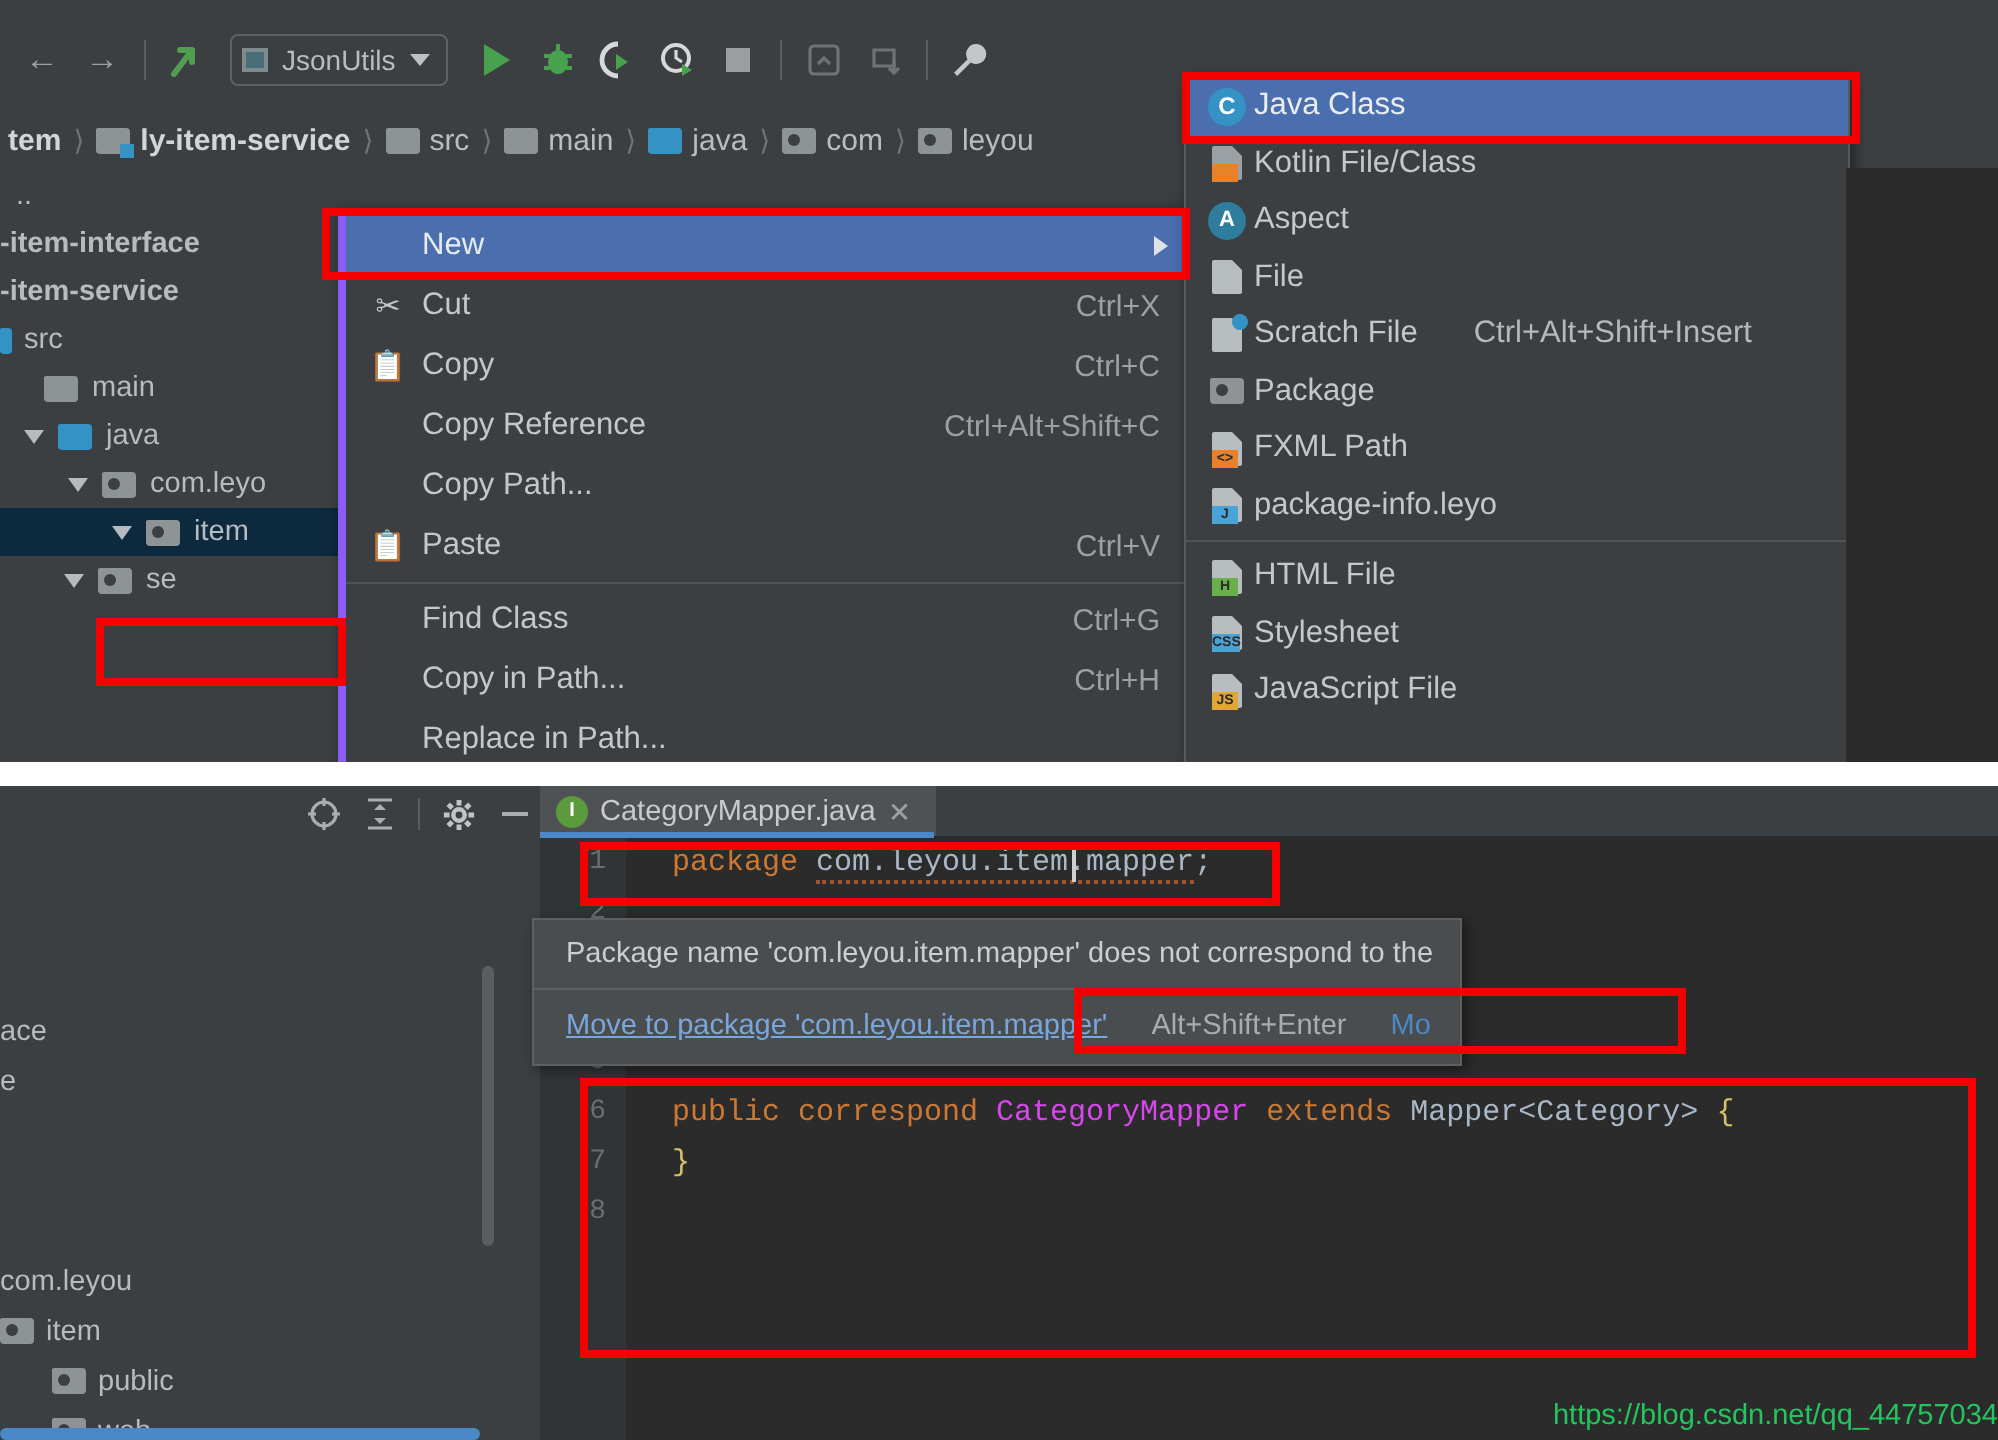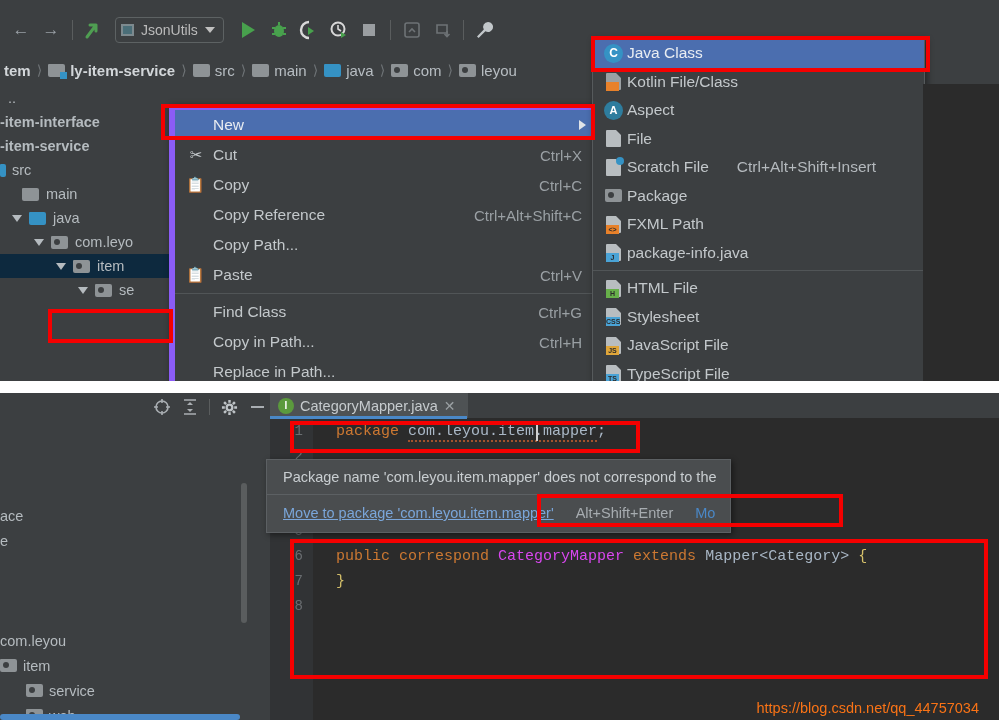--- a/index.html
+++ b/index.html
@@ -35,21 +35,21 @@
   
   .tree-top{position:absolute;left:0;top:86px;width:182px;height:295px;background:#3c3f41;
             font-size:14.5px;color:#b5bbbf;}
   .trow{position:absolute;left:0;width:182px;height:24px;display:flex;align-items:center;white-space:nowrap;}
   .trow.sel{background:#0d293e;}
   .arrow{width:0;height:0;border-left:5px solid transparent;border-right:5px solid transparent;
          border-top:7px solid #b5bbbf;flex:none;}
 
   
   .ctxmenu{position:absolute;left:169px;top:104px;width:421px;height:276px;background:#3c3f41;
-           border:6px solid #8b5cf6;box-shadow:2px 2px 7px rgba(0,0,0,.45);font-size:15.5px;color:#c3c8cb;}
+           border:4px solid #8b5cf6;box-shadow:2px 2px 7px rgba(0,0,0,.45);font-size:15.5px;color:#c3c8cb;}
   .mi{height:30px;display:flex;align-items:center;padding:0 10px 0 8px;position:relative;}
   .mi .icn{width:26px;text-align:center;color:#c3c8cb;font-size:15px;flex:none;}
   .mi .lbl{flex:1;padding-left:4px;}
   .mi .kbd{color:#9aa0a4;font-size:15px;padding-right:4px;}
   .mi.hl{background:#4b6eaf;color:#e6eaf0;}
   .mi.hl .lbl{color:#e8ecf1;}
   .msep{height:1px;background:#515557;margin:3px 0;}
   .subarrow{width:0;height:0;border-top:5px solid transparent;border-bottom:5px solid transparent;
             border-left:7px solid #dfe3e8;}
 
@@ -100,21 +100,21 @@
   
   .tip{position:absolute;left:536px;top:459px;width:463px;height:72px;background:#4a4d4f;
        border:1px solid #5c6063;box-shadow:2px 2px 6px rgba(0,0,0,.45);font-size:14.5px;color:#c9ced1;}
   .tip-msg{height:34px;display:flex;align-items:center;padding-left:16px;}
   .tip-div{height:1px;background:#5c6063;}
   .tip-act{height:36px;display:flex;align-items:center;padding-left:16px;gap:22px;}
   .lnk{color:#7aa6da;text-decoration:underline;white-space:nowrap;}
   .lnk2{color:#4a88c7;white-space:nowrap;}
   .kbd2{color:#a7acb0;white-space:nowrap;}
 
-  .wm{position:absolute;right:20px;bottom:4px;color:#f97316;font-size:14.5px;}
+  .wm{position:absolute;right:0;bottom:4px;color:#22c55e;font-size:14.5px;}
 
   
   .redbox{position:absolute;border:4px solid #f50000;box-sizing:border-box;pointer-events:none;}
   .gapline{position:absolute;left:0;top:381px;width:999px;height:12px;background:#ffffff;}
   .scroll-v{position:absolute;width:6px;background:#5a5d5e;border-radius:3px;}
   .scroll-h{position:absolute;height:6px;background:#5a5d5e;border-radius:3px;}
 </style>
 </head>
 <body>
 
@@ -248,21 +248,21 @@
       <div class="trow" style="top:144px;padding-left:34px;gap:7px;">
         <span class="arrow"></span>
         <span class="fld pkg"></span>
         <span>com.leyo</span>
       </div>
       <div class="trow sel" style="top:168px;padding-left:56px;gap:7px;">
         <span class="arrow"></span>
         <span class="fld pkg"></span>
         <span>item</span>
       </div>
-      <div class="trow" style="top:192px;padding-left:78px;gap:7px;">
+      <div class="trow" style="top:192px;padding-left:32px;gap:7px;">
         <span class="arrow"></span>
         <span class="fld pkg"></span>
         <span>se</span>
       </div>
     </div>
 
     <div class="ctxmenu">
       <div class="mi hl">
         <span class="icn"></span>
         <span class="lbl">New</span>
@@ -360,21 +360,21 @@
             </span>
         </span>
         <span class="slbl">FXML Path</span>
       </div>
       <div class="si">
         <span class="sicn">
           <span class="fileic">
               <span class="badge" style="background:#4aa3d6">J</span>
             </span>
         </span>
-        <span class="slbl">package-info.java</span>
+        <span class="slbl">package-info.leyo</span>
       </div>
       <div class="msep"></div>
       <div class="si">
         <span class="sicn">
           <span class="fileic">
               <span class="badge" style="background:#67b04a">H</span>
             </span>
         </span>
         <span class="slbl">HTML File</span>
       </div>
@@ -386,28 +386,20 @@
         </span>
         <span class="slbl">Stylesheet</span>
       </div>
       <div class="si">
         <span class="sicn">
           <span class="fileic">
               <span class="badge" style="background:#e0a63a">JS</span>
             </span>
         </span>
         <span class="slbl">JavaScript File</span>
-      </div>
-      <div class="si">
-        <span class="sicn">
-          <span class="fileic">
-              <span class="badge" style="background:#4aa3d6">TS</span>
-            </span>
-        </span>
-        <span class="slbl">TypeScript File</span>
       </div>
     </div>
 
     <div style="position:absolute;left:923px;top:84px;width:76px;height:297px;background:#2b2b2b;"></div>
 
     <div class="redbox" style="left:161px;top:104px;width:434px;height:36px;"></div>
     <div class="redbox" style="left:48px;top:309px;width:125px;height:34px;"></div>
     <div class="redbox" style="left:591px;top:36px;width:339px;height:36px;"></div>
   </div>
 
@@ -452,21 +444,21 @@
       </div>
       <div class="brow" style="top:207px;left:0;">
         <span>com.leyou</span>
       </div>
       <div class="brow" style="top:232px;left:0;">
         <span class="fld pkg"></span>
         <span>item</span>
       </div>
       <div class="brow" style="top:257px;left:26px;">
         <span class="fld pkg"></span>
-        <span>service</span>
+        <span>public</span>
       </div>
       <div class="brow" style="top:282px;left:26px;">
         <span class="fld pkg"></span>
         <span>web</span>
       </div>
       <div class="scroll-v" style="left:241px;top:62px;height:140px;"></div>
       <div class="scroll-h" style="left:0;top:293px;width:240px;background:#4a88c7;"></div>
     </div>
 
     <div class="editor">

